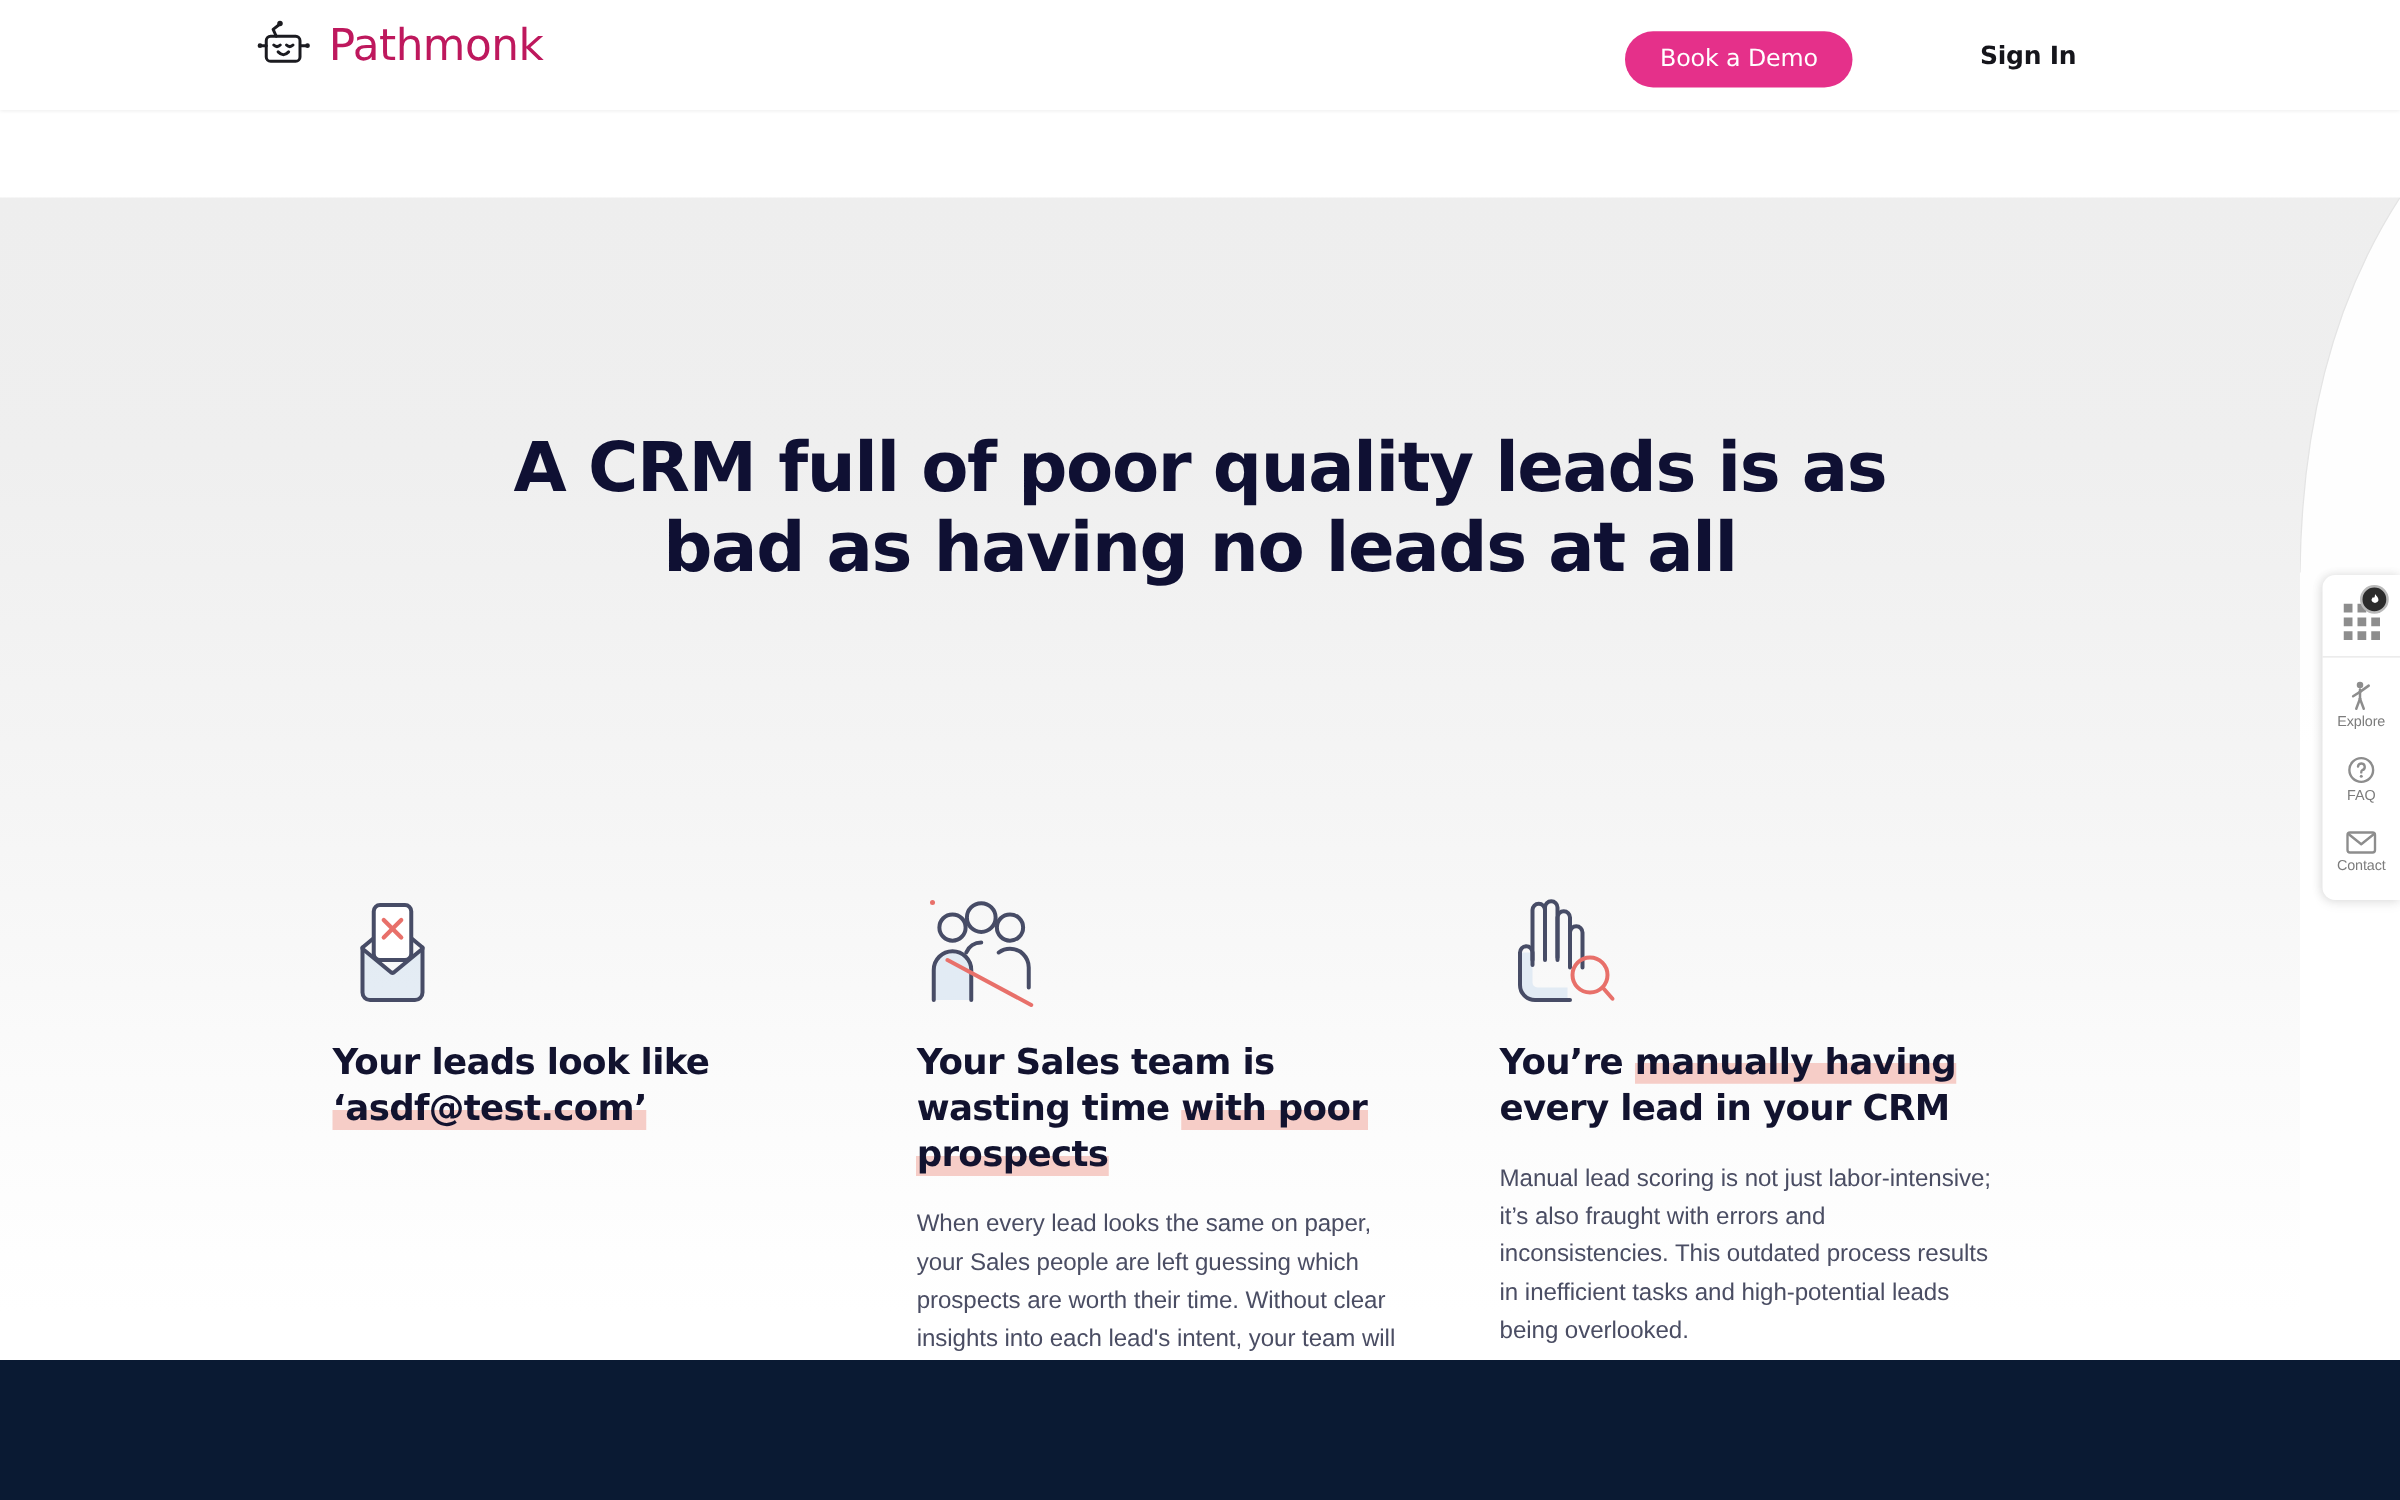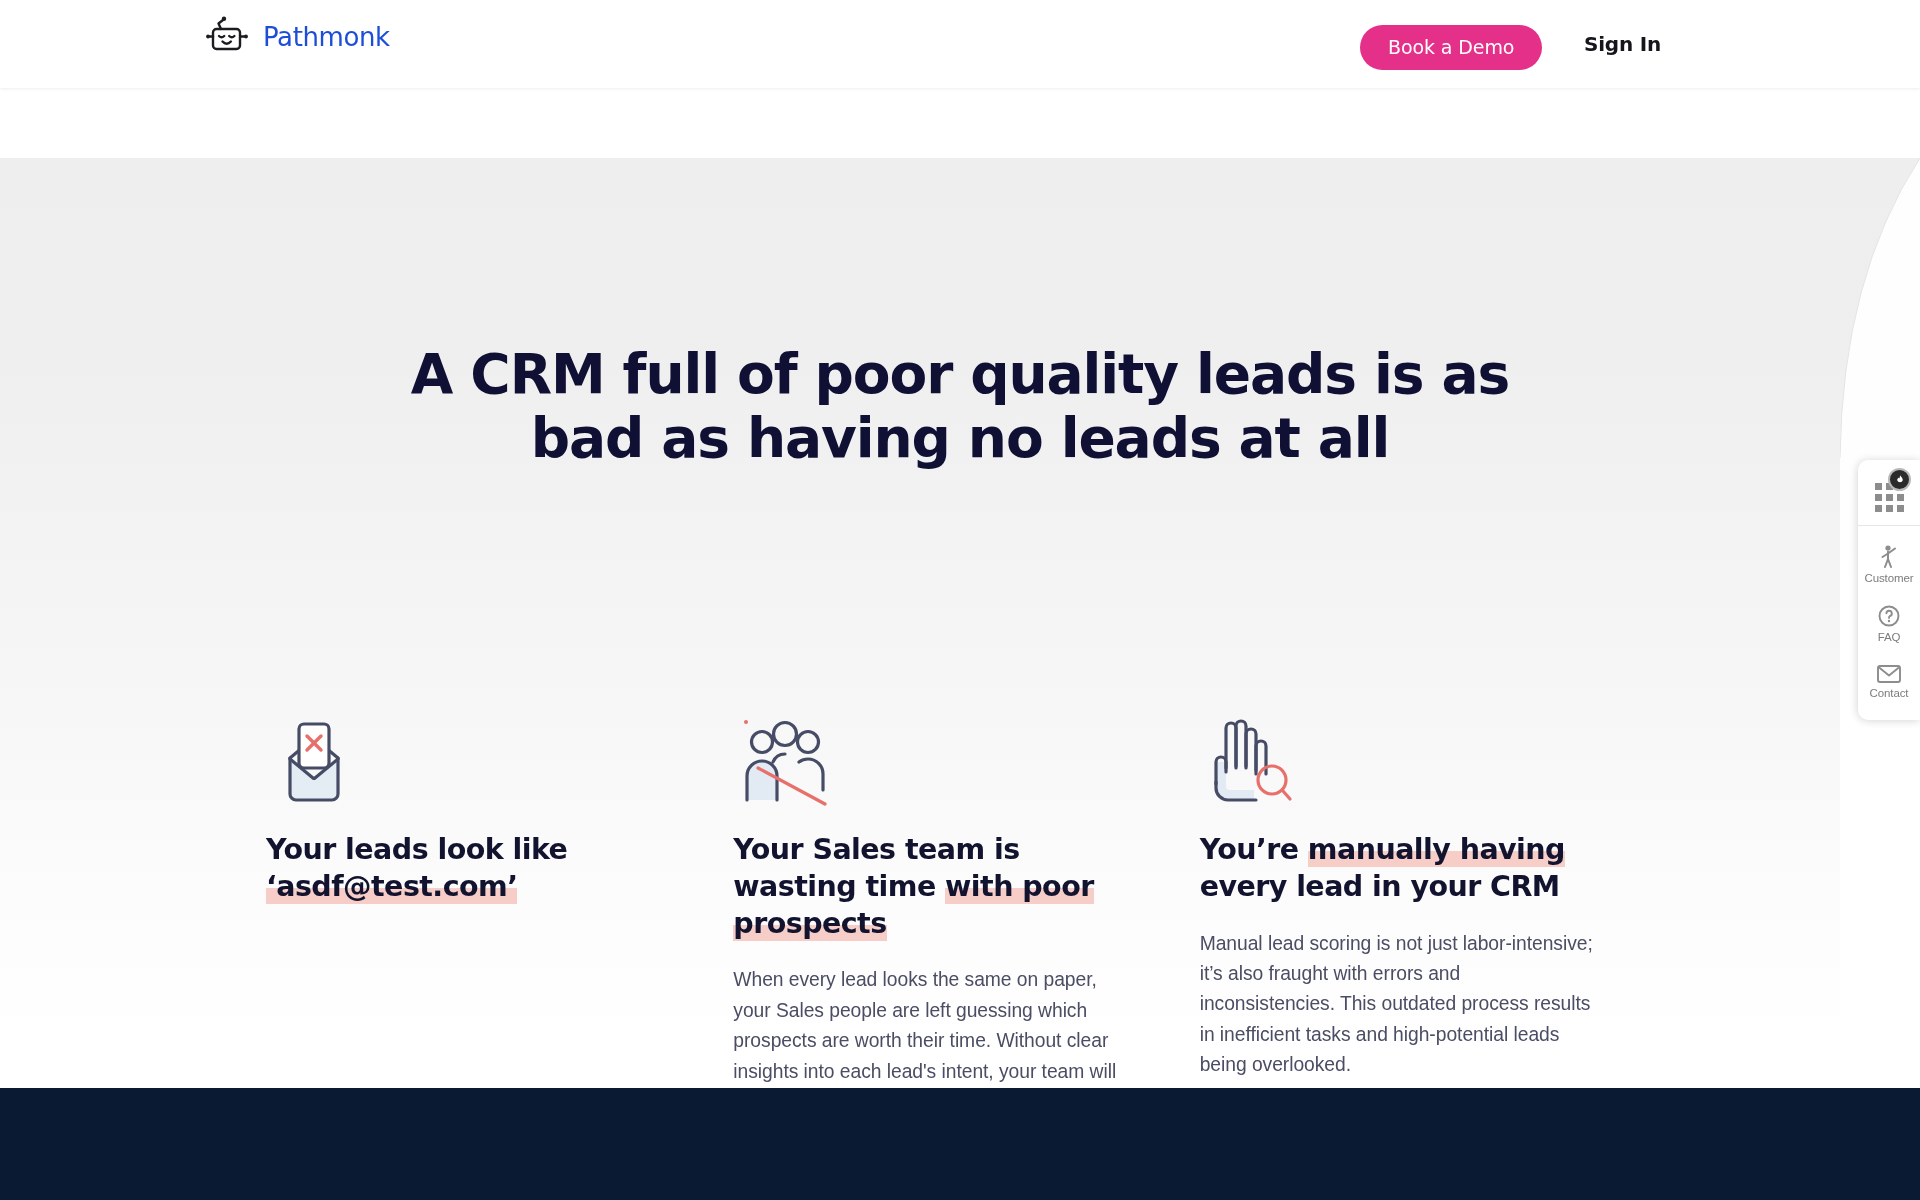--- a/index.html
+++ b/index.html
@@ -17,38 +17,38 @@
     background:#ffffff; z-index:40;
     box-shadow:0 1px 3px rgba(0,0,0,0.07);
     display:flex; align-items:center;
   }
   .logo-wrap {
     position:absolute; left:204px; top:14px;
     display:flex; align-items:center; gap:13px;
   }
   .logo-mark { width:46px; height:46px; display:block; }
   .logo-text {
-    font-size:26px; font-weight:400; color:#1d4ed8;
+    font-size:35px; font-weight:400; color:#be185d;
     letter-spacing:-0.4px; line-height:1;
     font-family:"DejaVu Sans", sans-serif;
   }
   .nav { position:absolute; left:575px; top:30px; display:flex; align-items:center; gap:0; }
   .nav-item {
     display:flex; align-items:center; gap:9px;
     font-size:19.5px; font-weight:700; color:#15151b;
     letter-spacing:-0.1px; cursor:pointer; padding:6px 0;
     margin-right:56px; white-space:nowrap;
   }
   .nav-item:last-child { margin-right:0; }
   .caret { width:0; height:0; border-left:5.5px solid transparent;
            border-right:5.5px solid transparent; border-top:6.5px solid #15151b;
            display:inline-block; margin-top:3px; }
 
   .btn-demo {
-    position:absolute; left:1360px; top:25px;
+    position:absolute; left:1300px; top:25px;
     background:#e5308a; color:#ffffff;
     font-size:19px; font-weight:500; letter-spacing:-0.1px;
     border:none; border-radius:26px;
     padding:0 28px; height:45px; line-height:45px;
     cursor:pointer; white-space:nowrap;
     font-family:"DejaVu Sans", sans-serif;
   }
   .signin {
     position:absolute; left:1584px; top:32px;
     font-size:20px; font-weight:700; color:#15151b;
@@ -297,21 +297,21 @@
       <svg width="24" height="26" viewBox="0 0 24 26">
         <g fill="none" stroke="#8d8d8d" stroke-width="2" stroke-linecap="round" stroke-linejoin="round">
           <circle cx="11" cy="5" r="2.6" fill="#8d8d8d" stroke="none"></circle>
           <path d="M11 8.5 L11 16"></path>
           <path d="M11 10.5 L18 5.5"></path>
           <path d="M11 10.5 L5.5 14"></path>
           <path d="M11 16 L8 24"></path>
           <path d="M11 16 L14 24"></path>
         </g>
       </svg>
-      <span>Customer</span>
+      <span>Explore</span>
     </div>
 
     <div class="w-item">
       <svg width="24" height="24" viewBox="0 0 24 24">
         <circle cx="12" cy="12" r="9.5" fill="none" stroke="#8d8d8d" stroke-width="1.9"></circle>
         <path d="M9.4 9.3 a2.7 2.7 0 1 1 3.4 2.8 c-0.8 0.3 -0.8 1 -0.8 1.8" fill="none" stroke="#8d8d8d" stroke-width="1.9" stroke-linecap="round"></path>
         <circle cx="12" cy="17" r="1.2" fill="#8d8d8d"></circle>
       </svg>
       <span>FAQ</span>
     </div>

